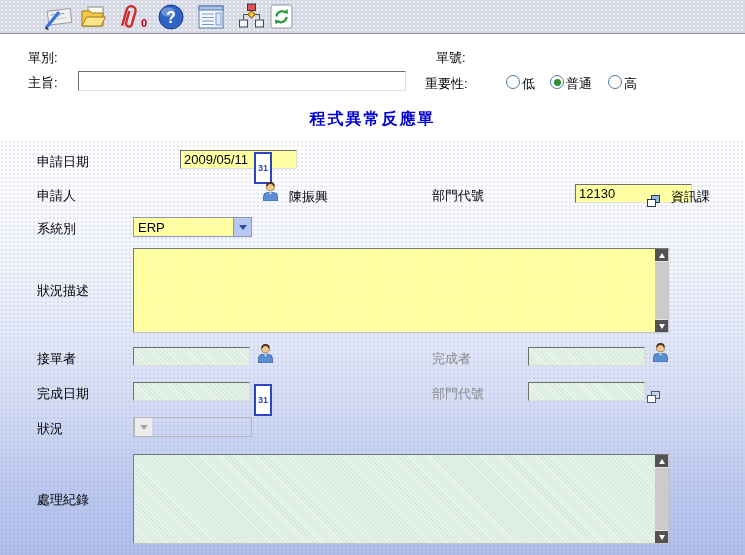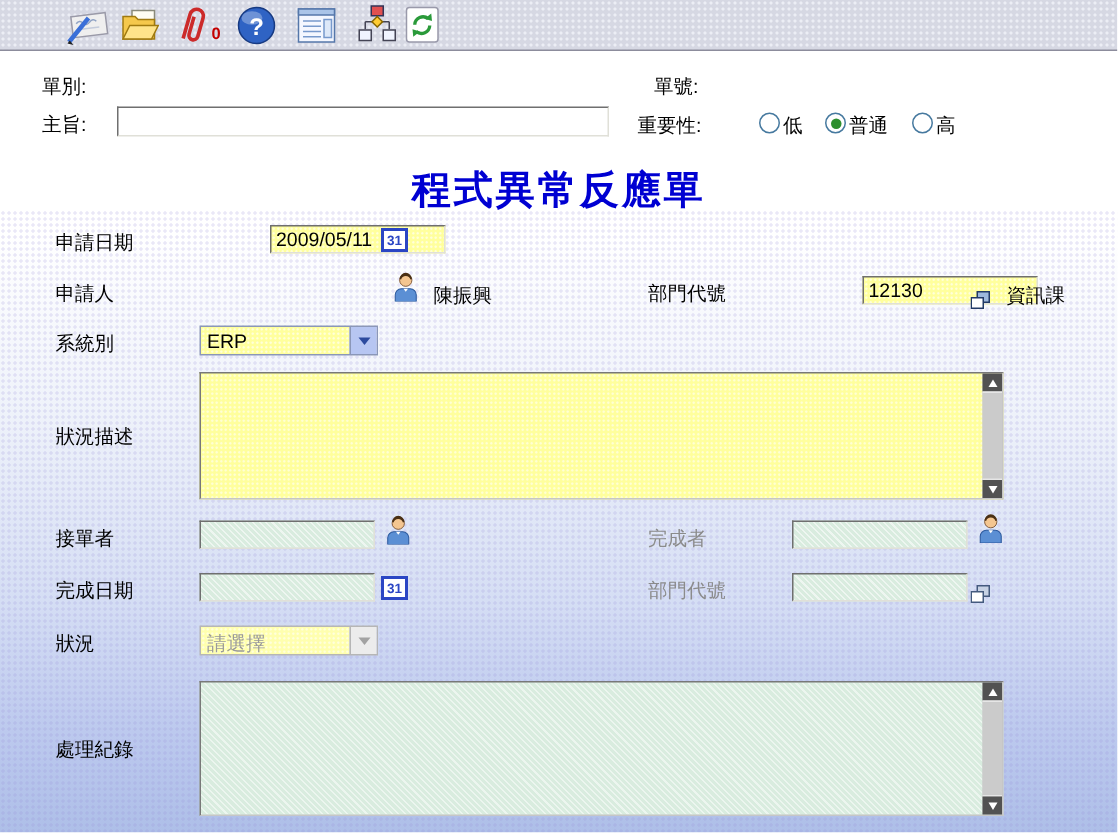--- a/index.html
+++ b/index.html
@@ -62,26 +62,26 @@
   .sb{position:absolute;top:0;right:0;bottom:0;width:13px;display:flex;flex-direction:column;background:#c9c9c9;}
   .sb .sbtn{height:12px;background:#525252;display:flex;align-items:center;justify-content:center;cursor:pointer;}
   .sb .track{flex:1;background:#cbcbcb;border-top:1px solid #e6e6e6;border-bottom:1px solid #e6e6e6;cursor:pointer;}
   .tri-up{width:0;height:0;border-left:3.5px solid transparent;border-right:3.5px solid transparent;border-bottom:5px solid #fff;}
   .tri-dn{width:0;height:0;border-left:3.5px solid transparent;border-right:3.5px solid transparent;border-top:5px solid #fff;}
   
   .radio{position:absolute;width:12px;height:12px;border-radius:50%;border:1px solid #46799f;background:#fff;cursor:pointer;}
   .radio.on::after{content:"";position:absolute;left:2.5px;top:2.5px;right:2.5px;bottom:2.5px;border-radius:50%;background:#2e8f2e;}
   .rlbl{position:absolute;font-size:13px;color:#000;white-space:nowrap;}
   
-  .cal{position:absolute;box-sizing:border-box;width:18px;height:16px;background:#fff;
+  .cal{position:absolute;box-sizing:border-box;width:18px;height:32px;background:#fff;
     border:2px solid #2b46c4;color:#2b46c4;font:bold 9px "Liberation Sans",sans-serif;
     display:flex;align-items:center;justify-content:center;cursor:pointer;text-align:center;}
   
   .ptitle{position:absolute;left:0;top:109px;width:100%;text-align:center;
-    font-size:26px;font-weight:bold;color:#0000d2;letter-spacing:2px;}
+    font-size:16px;font-weight:bold;color:#0000d2;letter-spacing:2px;}
   .picon,.dicon{position:absolute;cursor:pointer;}
 </style>
 </head>
 <body>
 
 <div id="app">
 
   <div class="toolbar">
     <span class="tbtn" style="left:42px;top:3px">
       <svg width="32" height="28" viewBox="0 0 32 28">
@@ -238,21 +238,20 @@
   <input class="inp dis" style="left: 528px; top: 382px; width: 117px;" type="text" readonly="" value="">
   <span class="dicon" style="left:647px;top:390px">
     <svg width="13" height="13" viewBox="0 0 13 13">
       <rect x="4.5" y="0.5" width="8" height="7" fill="#c7d2e4" stroke="#445a7e"></rect>
       <rect x="0.5" y="4.5" width="8" height="7" fill="#ffffff" stroke="#445a7e"></rect>
     </svg>
   </span>
 
   <div class="lbl" style="left:37px;top:420px;width:90px">狀況</div>
   <div class="sel dis" style="left:133px;top:417px;width:119px">
-    <div class="txt">請選擇</div>
     <div class="arr">
         <span class="tri"></span>
       </div>
   </div>
 
   <div class="lbl" style="left:37px;top:491px;width:90px">處理紀錄</div>
   <div class="ta cbg" style="left:133px;top:454px;width:536px;height:90px">
     <textarea readonly="" style=""></textarea>
     <div class="sb">
       <div class="sbtn">

